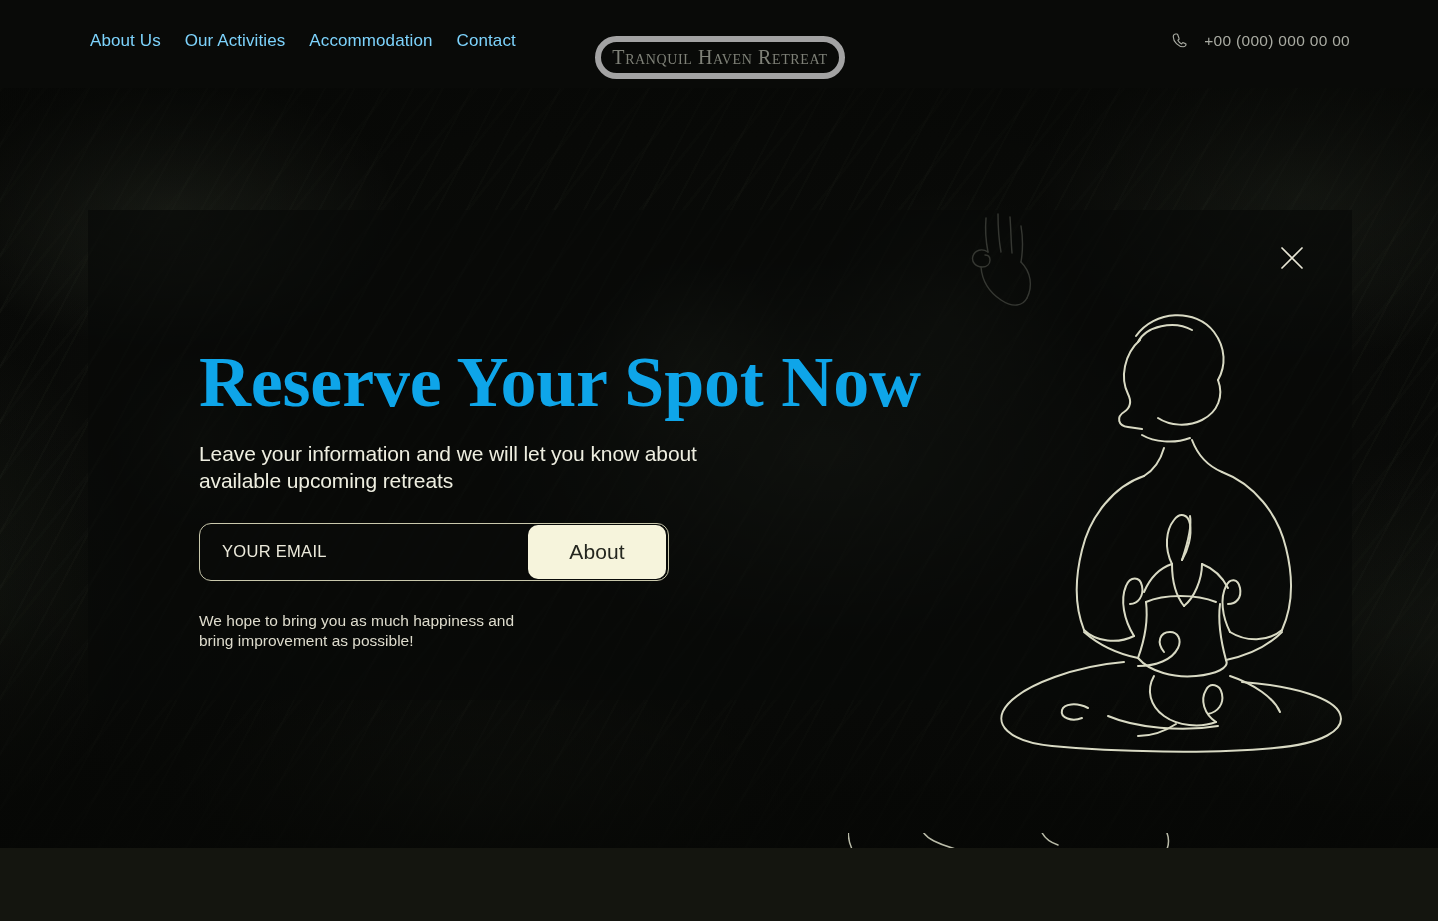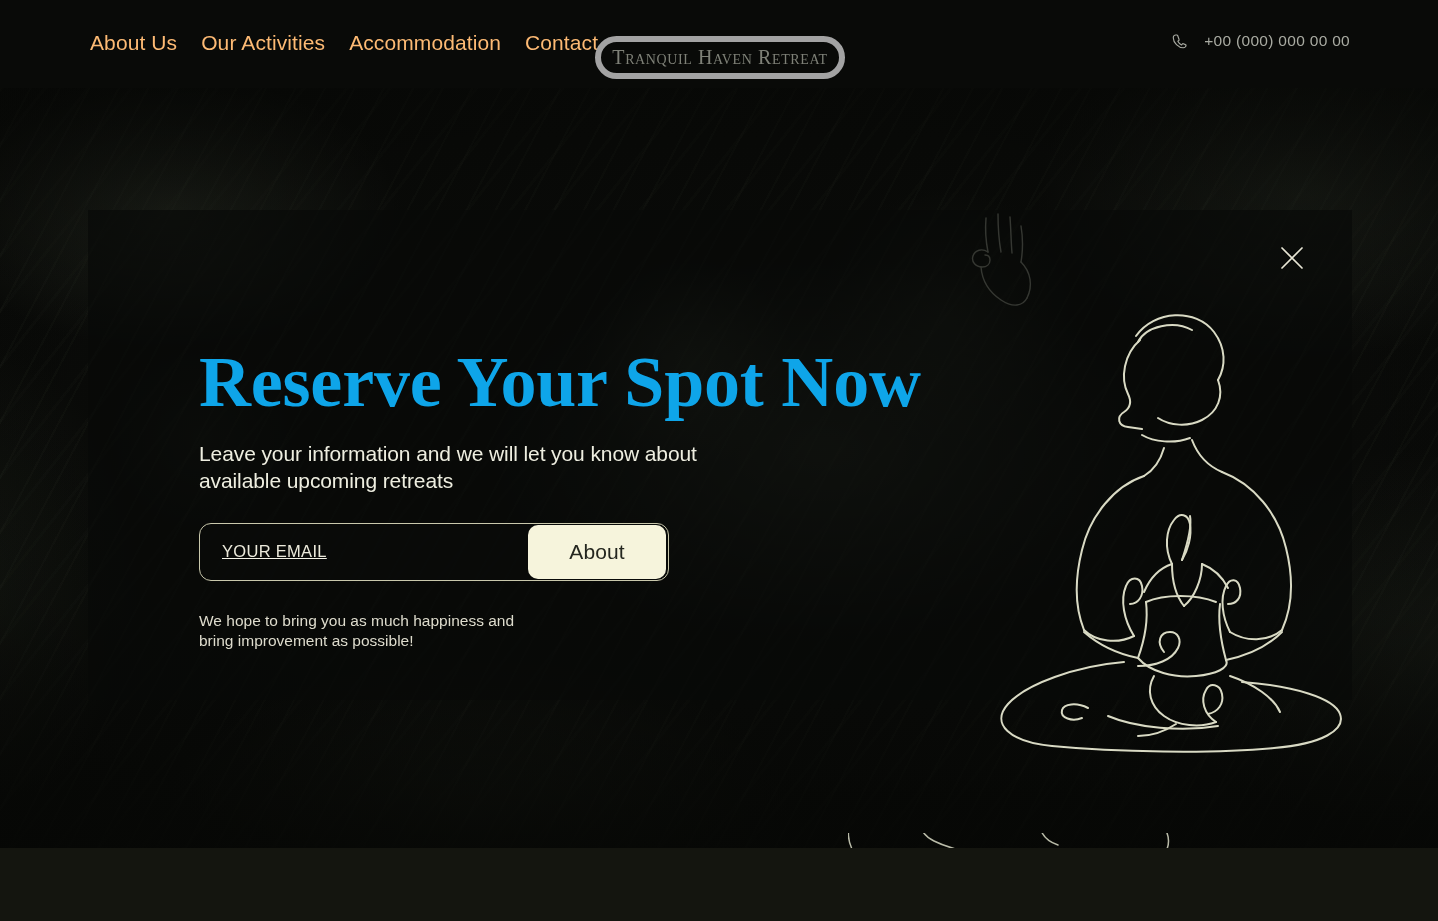--- a/index.html
+++ b/index.html
@@ -32,22 +32,22 @@
   .nav {
     position: absolute;
     left: 90px;
     top: 31px;
     display: flex;
     align-items: center;
     gap: 24px;
   }
 
   .nav-link {
-    color: #fdba74;
-    font-size: 21px;
+    color: #7dd3fc;
+    font-size: 17px;
     letter-spacing: .1px;
     text-decoration: none;
     white-space: nowrap;
     cursor: pointer;
   }
 
   .logo-pill {
     position: absolute;
     left: 595px;
     top: 36px;
@@ -69,21 +69,20 @@
     letter-spacing: .6px;
     font-variant: small-caps;
     white-space: nowrap;
   }
 
   .phone {
     position: absolute;
     right: 88px;
     top: 32px;
     display: flex;
-    align-items: center;
     gap: 16px;
     cursor: pointer;
   }
 
   .phone-icon { width: 17px; height: 17px; display: block; }
   .phone-num {
     color: #a9aba2;
     font-size: 15.5px;
     letter-spacing: .3px;
     white-space: nowrap;
@@ -208,21 +207,20 @@
     flex: 1;
     height: 100%;
     background: transparent;
     border: 0;
     outline: none;
     padding: 0 22px;
     color: #f3f2e6;
     font-family: "Liberation Sans", sans-serif;
     font-size: 16.5px;
     letter-spacing: .3px;
-    text-decoration: underline;
   }
   .email-input::placeholder { color: #eceadb; opacity: 1; }
 
   .send-btn {
     width: 138px;
     height: 54px;
     margin-right: 2px;
     border: 0;
     border-radius: 10px;
     background: #f6f4dc;

